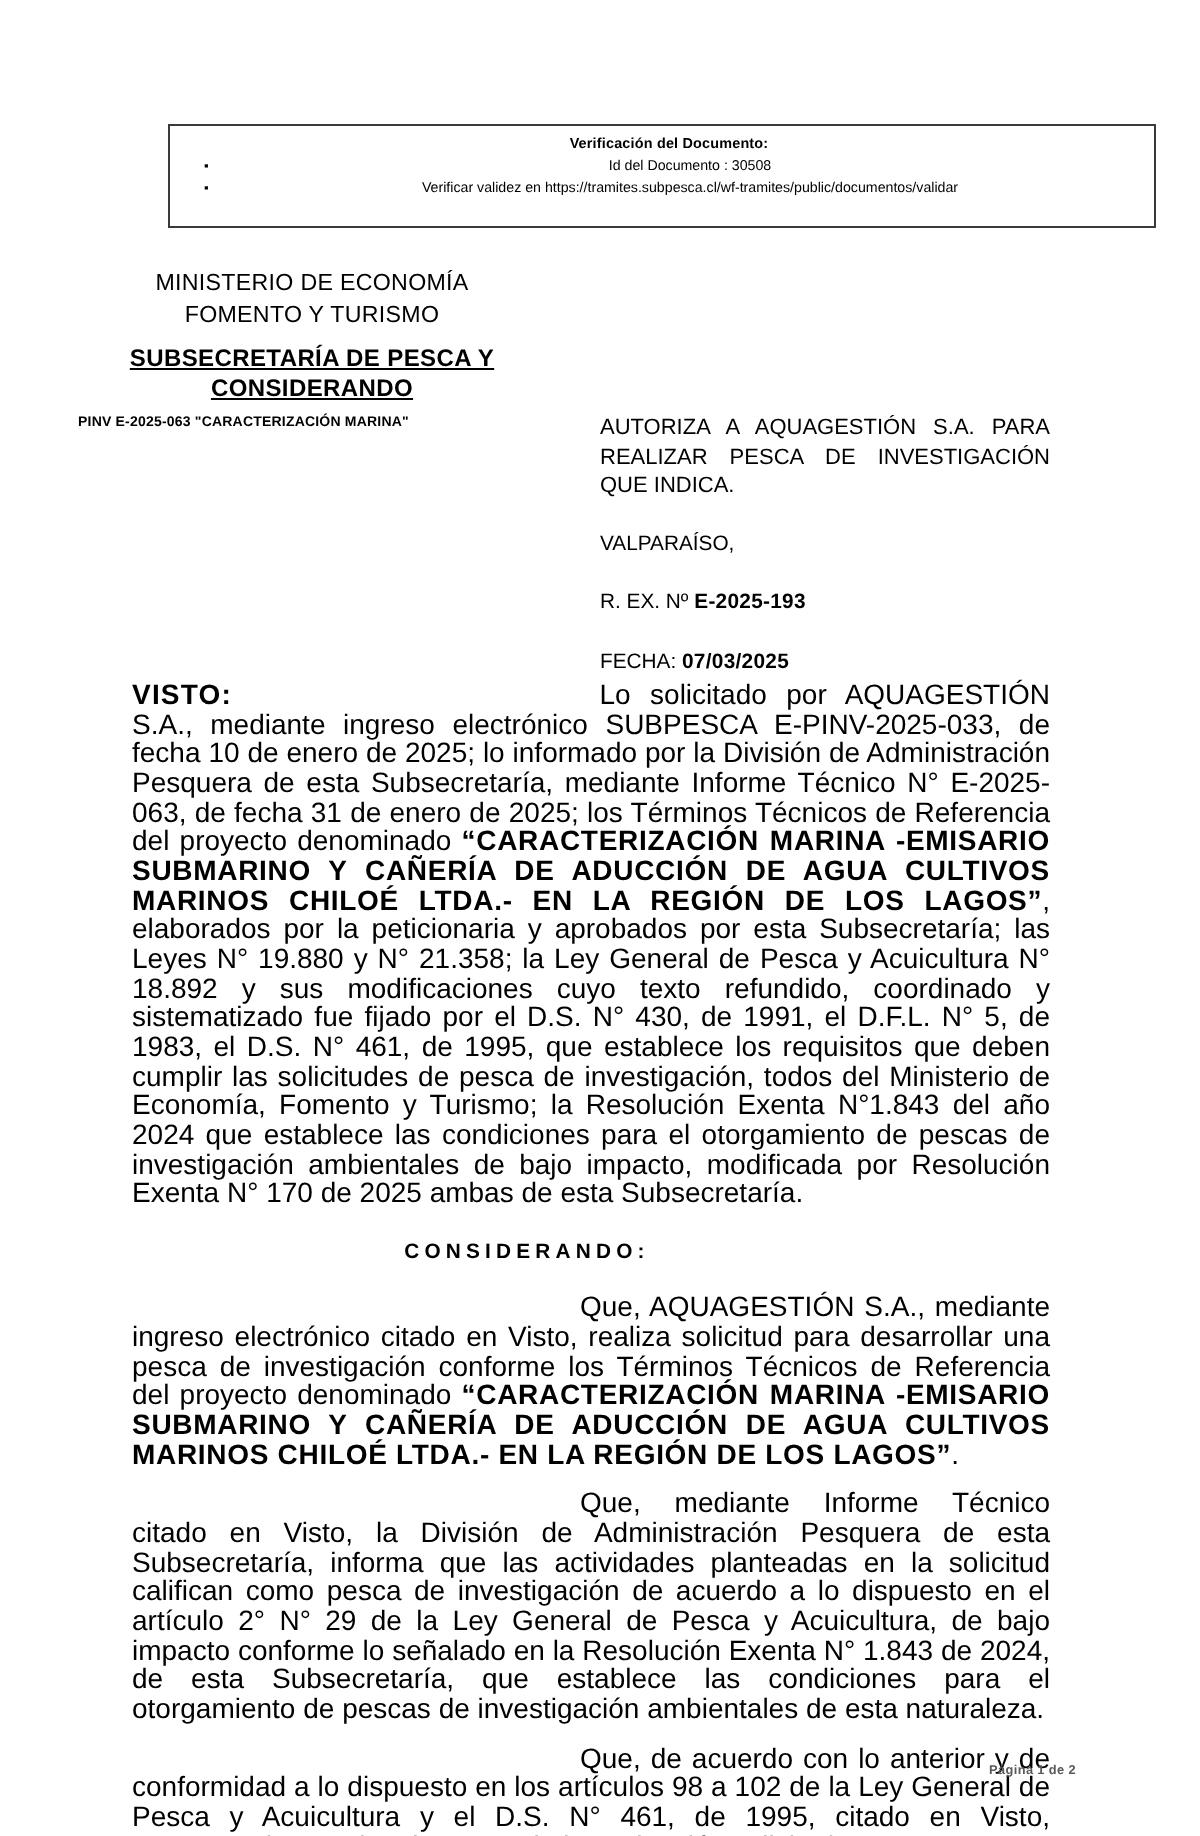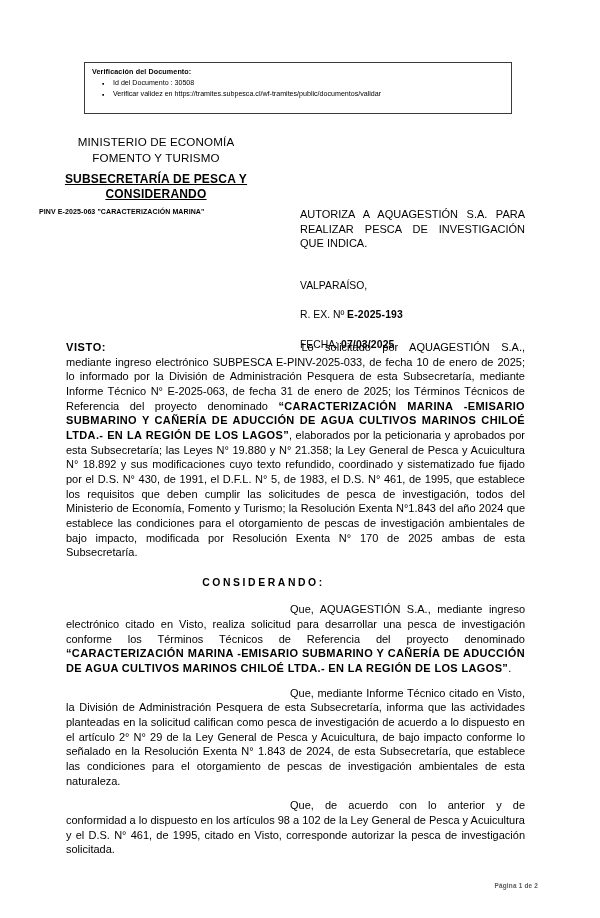--- a/index.html
+++ b/index.html
@@ -14,25 +14,26 @@
     font-family: "Liberation Sans", sans-serif;
     color: #000000;
     overflow: hidden;
   }
 
   
   .verif-box {
     position: absolute;
     left: 84px;
     top: 62px;
-    width: 428px;
+    width: 494px;
     height: 52px;
     border: 1.3px solid #3a3a3a;
     box-sizing: border-box;
     padding: 4px 0 0 6px;
+    text-align: center;
   }
   .verif-title {
     font-size: 7.2px;
     font-weight: bold;
     letter-spacing: 0.1px;
     line-height: 10px;
     margin: 0 0 1px 1px;
   }
   .verif-list {
     margin: 0;
@@ -93,21 +94,21 @@
   }
   .subject {
     font-size: 11px;
     line-height: 14.6px;
     text-align: justify;
     text-align-last: left;
   }
   .place {
     font-size: 10.4px;
     line-height: 14.6px;
-    margin-top: 28px;
+    margin-top: 15px;
   }
   .resline {
     font-size: 10.4px;
     line-height: 14.6px;
     margin-top: 15px;
   }
   .resline b { font-weight: bold; letter-spacing: 0.15px; }
   .dateline {
     font-size: 10.4px;
     line-height: 14.6px;
@@ -116,21 +117,21 @@
   .dateline b { font-weight: bold; letter-spacing: 0.15px; }
 
   
   .body-area {
     position: absolute;
     left: 66px;
     top: 340px;
     width: 459px;
   }
   .para {
-    font-size: 11px;
+    font-size: 14px;
     line-height: 14.65px;
     text-align: justify;
     text-align-last: left;
     margin: 0;
   }
   .para + .para { margin-top: 10px; }
   .para .lead { display: inline-block; width: 224px; }
   .kw { font-weight: bold; letter-spacing: 0.35px; }
   .label-visto {
     font-weight: bold;

